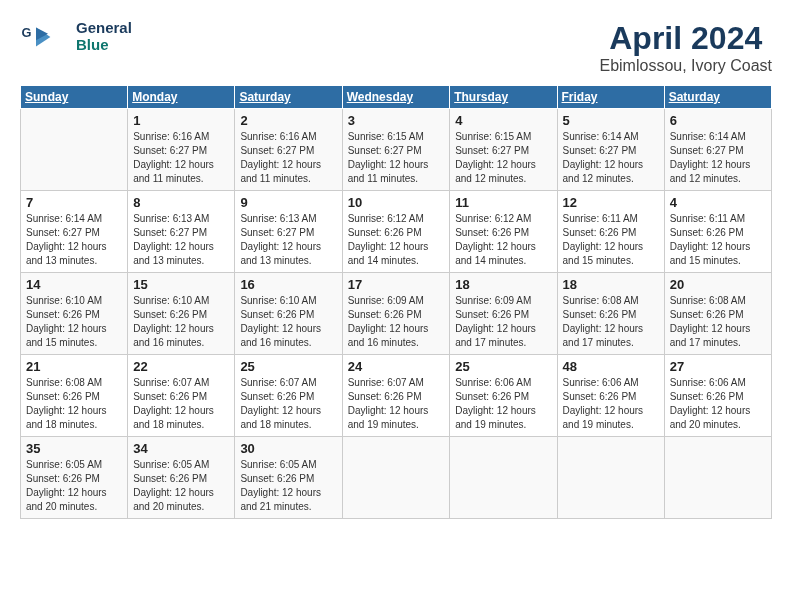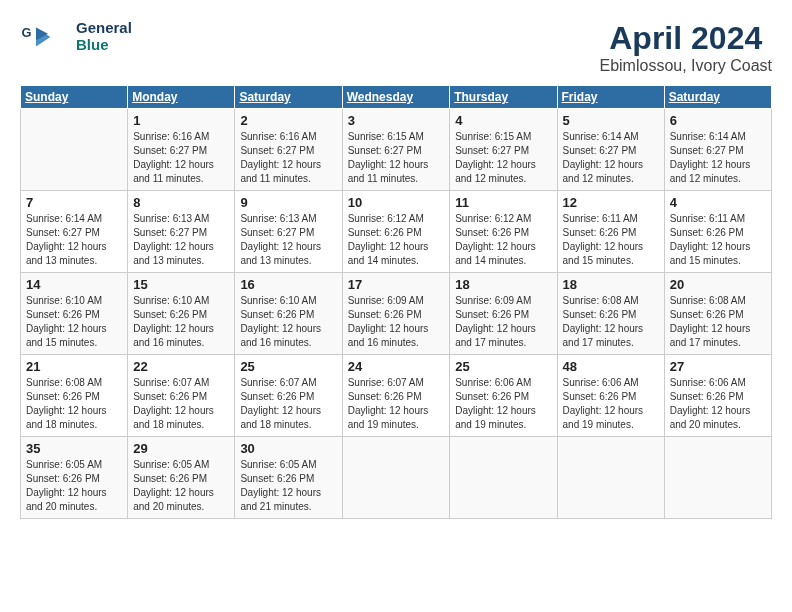--- a/index.html
+++ b/index.html
@@ -325,21 +325,21 @@
       </tr>
       <tr>
         <td>
           <span class="day-num">35</span>
           <div class="day-info" style="white-space: pre-line;">Sunrise: 6:05 AM
 Sunset: 6:26 PM
 Daylight: 12 hours
 and 20 minutes.</div>
         </td>
         <td>
-          <span class="day-num">29</span>
+          <span class="day-num">34</span>
           <div class="day-info" style="white-space: pre-line;">Sunrise: 6:05 AM
 Sunset: 6:26 PM
 Daylight: 12 hours
 and 20 minutes.</div>
         </td>
         <td>
           <span class="day-num">30</span>
           <div class="day-info" style="white-space: pre-line;">Sunrise: 6:05 AM
 Sunset: 6:26 PM
 Daylight: 12 hours

